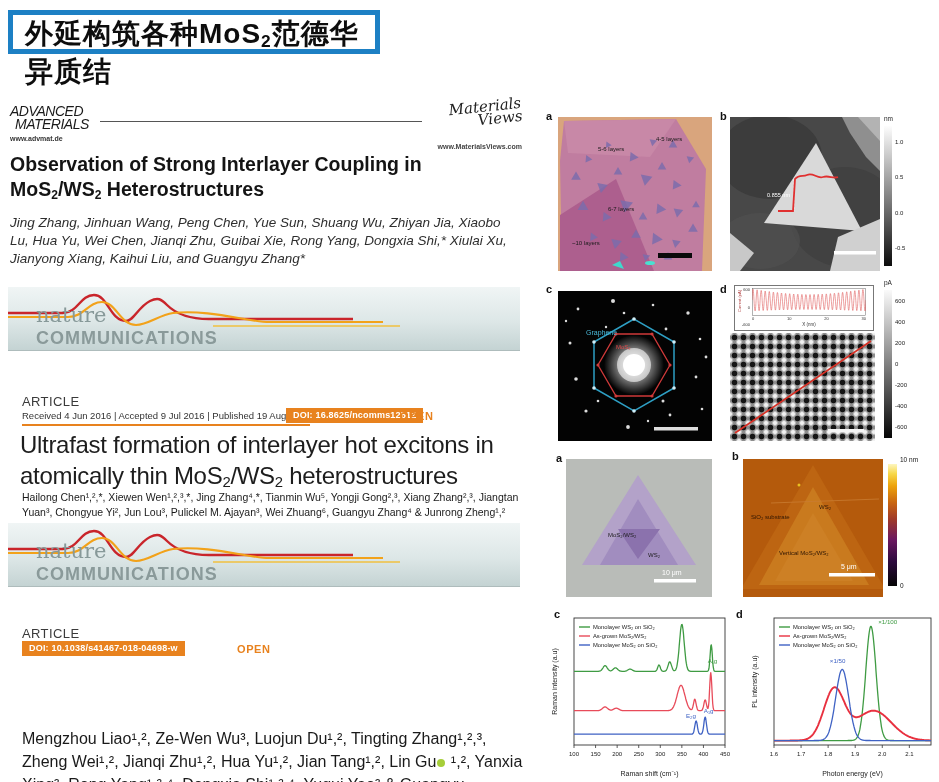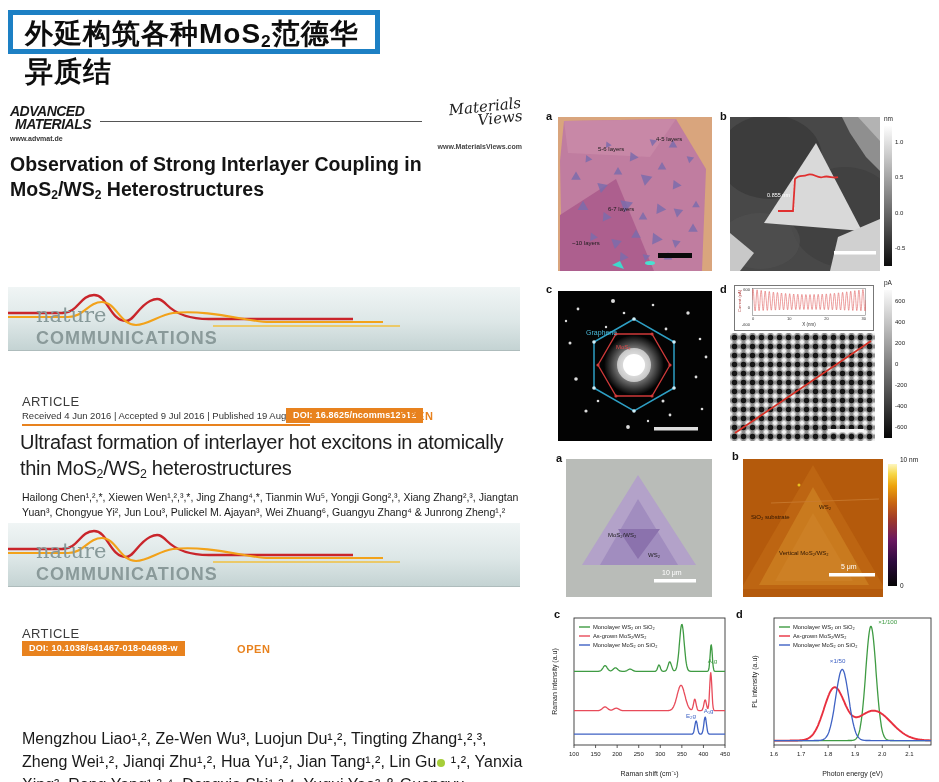--- a/index.html
+++ b/index.html
@@ -9,38 +9,38 @@
   svg text{font-family:"Liberation Sans",sans-serif}
   .sub{font-size:62%;vertical-align:-0.22em}
   .flabel{font-weight:bold;font-size:11px;color:#111}
   .badge{background:#e8821e;color:#fff;font-size:9px;font-weight:bold;padding:2px 7px 3px;display:inline-block;letter-spacing:.2px}
   .open{color:#e8821e;font-weight:bold;font-size:11px;letter-spacing:.6px}
   .article-label{font-size:13px;color:#3a3a3a;letter-spacing:.4px}
 
   #titlebar{left:8px;top:10px;width:372px;height:44px;border:5px solid #1d80c4;background:#fff;
             display:flex;align-items:flex-start;padding-left:12px;font-size:28px;font-weight:bold;letter-spacing:1px;color:#0d0d0d}
 
-  #am-logo{left:10px;top:105px;font-style:italic;font-weight:bold;font-size:14px;line-height:.92;letter-spacing:-.5px;color:#1a1a1a}
+  #am-logo{left:10px;top:105px;font-style:italic;font-weight:normal;font-size:14px;line-height:.92;letter-spacing:-.5px;color:#1a1a1a}
   #am-logo .l2{margin-left:5px}
   #am-url{left:10px;top:135px;font-size:7px;font-weight:bold;color:#333}
   #am-rule{left:100px;top:121px;width:322px;border-top:1px solid #555;height:0}
   #views{left:420px;top:102px;width:102px;text-align:right;font-family:"DejaVu Serif",serif;font-style:italic;
          font-size:15px;line-height:.85;color:#222;transform:rotate(-6deg)}
   #views-url{left:412px;top:143px;width:110px;text-align:right;font-size:7px;font-weight:bold;color:#444}
 
   #p1-title{left:10px;top:152px;width:508px;font-size:19.5px;font-weight:bold;line-height:1.28;color:#141414}
   #p1-authors{left:10px;top:214px;width:502px;font-style:italic;font-size:13.5px;line-height:1.33;color:#2e2e2e}
 
   .nat-banner{left:8px;width:512px;height:64px;background:linear-gradient(180deg,#f0f5f5 0%,#dde7e7 55%,#c4d3d3 100%);
               border-bottom:1px solid #aebcbc;overflow:hidden}
   .nat-word{position:absolute;left:28px;top:16px;font-family:"DejaVu Serif",serif;font-size:21px;color:#879999}
   .nat-comm{position:absolute;left:28px;top:41px;font-size:18px;font-weight:bold;letter-spacing:1px;color:#8a9a9a}
 
   #p2-dates{left:22px;top:410px;font-size:9.5px;color:#333;border-bottom:2px solid #e8821e;padding-bottom:3px}
-  #p2-title{left:20px;top:429px;width:492px;font-size:20px;line-height:1.3;letter-spacing:-.3px;color:#1d1d1d}
+  #p2-title{left:20px;top:429px;width:492px;font-size:24px;line-height:1.3;letter-spacing:-.3px;color:#1d1d1d}
   #p2-authors{left:22px;top:490px;width:505px;font-size:10.5px;line-height:1.45;color:#1a1a1a}
   #p3-title{left:20px;top:661px;width:480px;font-size:22.5px;line-height:1.3;letter-spacing:-.3px;color:#1d1d1d}
   #p3-authors{left:22px;top:727px;width:508px;font-size:16px;line-height:1.45;color:#1a1a1a}
   .orcid{display:inline-block;width:8px;height:8px;border-radius:50%;background:#a6ce39;vertical-align:middle;margin:0 1px}
 
   .cbar-ticks{display:flex;flex-direction:column;justify-content:space-between;font-size:6px;color:#222}
   .cbar-unit{font-size:6.5px;color:#222}
 
   #moire{left:730px;top:333px;width:145px;height:108px;background-color:#8e8e8e;
     background-image:radial-gradient(circle,#151515 0 2.4px,rgba(21,21,21,0) 3.2px),
@@ -68,20 +68,21 @@
   </div>
   <div id="am-url" class="abs">www.advmat.de</div>
   <div id="am-rule" class="abs"></div>
   <div id="views" class="abs">
     <div>Materials</div>
     <div>Views</div>
   </div>
   <div id="views-url" class="abs">www.MaterialsViews.com</div>
 
   <div id="p1-title" class="abs"><span>Observation of Strong Interlayer Coupling in MoS</span><span class="sub">2</span><span>/WS</span><span class="sub">2</span><span> Heterostructures</span></div>
+  <div id="p1-authors" class="abs">Jing Zhang, Jinhuan Wang, Peng Chen, Yue Sun, Shuang Wu, Zhiyan Jia, Xiaobo Lu, Hua Yu, Wei Chen, Jianqi Zhu, Guibai Xie, Rong Yang, Dongxia Shi,* Xiulai Xu, Jianyong Xiang, Kaihui Liu, and Guangyu Zhang*</div>
 
   <div class="nat-banner abs" style="top:287px">
     <svg width="512" height="64">
       <path d="M0,26 L55,26 C70,26 72,8 86,8 C100,8 102,34 118,34 C126,34 130,20 142,14 C150,10 153,12 159,18 C167,26 181,32 201,32 L345,32" fill="none" stroke="#c9252b" stroke-width="2.4"></path>
       <path d="M0,30 L60,30 C76,30 80,15 94,15 C108,15 112,38 128,38 C140,38 151,28 165,26 C201,22 241,35 261,35 L375,35" fill="none" stroke="#f2a21a" stroke-width="2.2"></path>
       <path d="M205,39 L392,39" fill="none" stroke="#f0c040" stroke-width="1.6"></path>
     </svg>
     <div class="nat-word">nature</div>
     <div class="nat-comm">COMMUNICATIONS</div>
   </div>

